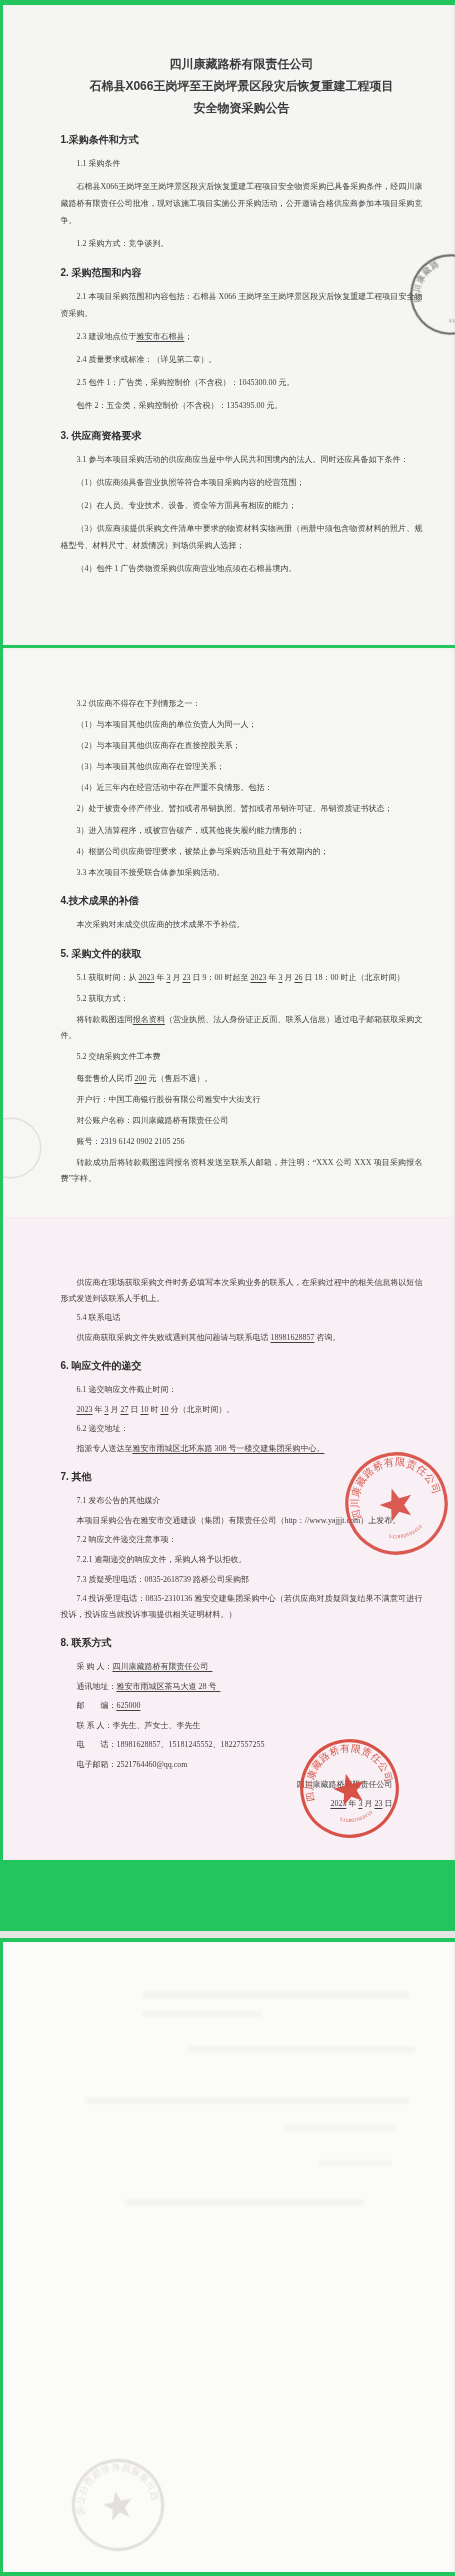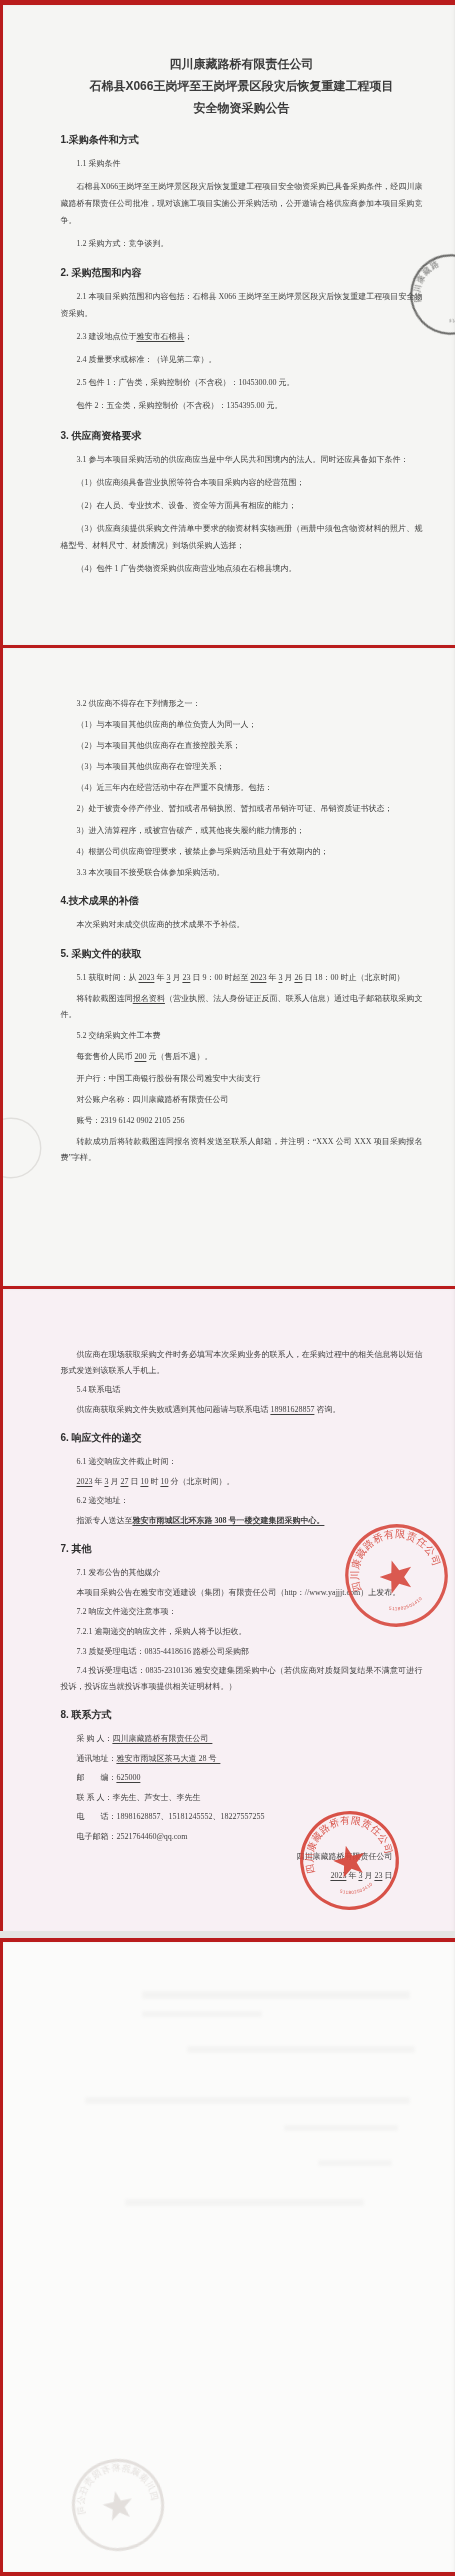--- a/index.html
+++ b/index.html
@@ -1,40 +1,40 @@
 <!DOCTYPE html>
 <html style="font-size:9px"><head>
 <meta charset="utf-8">
 <style>
   html,body{margin:0;padding:0;background:#ffffff;}
-  #doc{position:relative;width:456px;height:2576px;background:#b91c1c;overflow:hidden;
+  #doc{position:relative;width:456px;height:2576px;background:#22c55e;overflow:hidden;
        font-family:"Liberation Serif",serif;}
   .page{position:absolute;left:3.4px;width:452px;overflow:hidden;
         box-shadow:inset 0 0 0 0.6px rgba(0,0,0,0.025), inset -1.7px 0 3.4px rgba(0,0,0,0.03);}
   .p1{top:4.6px;height:640px;background:#f5f5f3;}
   .p2{top:648px;height:638px;background:#f6f6f4;}
-  .p3{top:1289px;height:643px;background:#f8f0f4;}
+  .p3{top:1217px;height:643px;background:#f8f0f4;}
   .p4{top:1942px;height:630px;background:#fbfbfa;}
   .gapband{position:absolute;left:0;width:456px;top:1931px;height:6.8px;background:#e5e5e3;}
   .content{position:relative;z-index:1;}
   .p1 .content{padding:48px 33px 0 57px;}
   .p2 .content{padding:48px 33px 0 57px;}
   .p3 .content{padding:58px 33px 0 57px;}
   .titleblock{margin-bottom:13.7px;}
   .title{font-family:"Liberation Sans",sans-serif;font-weight:bold;font-size:12px;
          line-height:1.85;text-align:center;color:#3b3b3b;text-indent:0;}
   .h2{font-family:"Liberation Sans",sans-serif;font-weight:bold;font-size:10px;
       color:#2f2f2f;margin:13.7px 0 9px 0;}
   .para{font-size:8px;line-height:2.1;color:#404040;text-align:justify;
         text-indent:2em;margin:0 0 6.3px 0;white-space:pre-wrap;}
   .p2 .para{line-height:2.0;margin-bottom:5.1px;}
   .p3 .para{line-height:1.95;margin-bottom:4px;}
   .para.sig{text-indent:0;text-align:center;width:fit-content;margin:3.4px 30px 4px auto;}
   .u{text-decoration:underline;text-underline-offset:1.7px;}
-  .b{font-weight:bold;margin-top:46px;}
+  .b{font-weight:normal;margin-top:46px;}
   .seal{position:absolute;pointer-events:none;z-index:2;}
   .seal-red-a{right:4.6px;top:232px;width:109px;height:109px;transform:rotate(-18deg);opacity:.88;}
   .seal-red-b{left:294px;top:519px;width:105px;height:105px;transform:rotate(-14deg);opacity:.92;}
   .seal-gray-1{right:-39px;top:246px;width:87px;height:87px;transform:rotate(-32deg);
                opacity:.82;filter:blur(0.2px);}
   .seal-faint-4{left:66px;top:514px;width:98px;height:98px;transform:scaleX(-1) rotate(12deg);
                 opacity:.5;filter:blur(0.7px);}
   .arc-faint{position:absolute;left:-24px;top:468px;width:64px;height:64px;opacity:.7;}
   .smudge{position:absolute;background:#8a8a88;opacity:.06;filter:blur(1.4px);border-radius:2.3px;}
 </style>
@@ -91,20 +91,21 @@
         <p class="para"><span>（3）与本项目其他供应商存在管理关系；</span></p>
         <p class="para"><span>（4）近三年内在经营活动中存在严重不良情形。包括：</span></p>
         <p class="para"><span>2）处于被责令停产停业、暂扣或者吊销执照、暂扣或者吊销许可证、吊销资质证书状态；</span></p>
         <p class="para"><span>3）进入清算程序，或被宣告破产，或其他丧失履约能力情形的；</span></p>
         <p class="para"><span>4）根据公司供应商管理要求，被禁止参与采购活动且处于有效期内的；</span></p>
         <p class="para"><span>3.3 本次项目不接受联合体参加采购活动。</span></p>
         <div class="h2">4.技术成果的补偿</div>
         <p class="para"><span>本次采购对未成交供应商的技术成果不予补偿。</span></p>
         <div class="h2">5. 采购文件的获取</div>
         <p class="para"><span>5.1 获取时间：从 </span><span class="u">2023</span><span> 年 </span><span class="u">3</span><span> 月 </span><span class="u">23</span><span> 日 9：00 时起至 </span><span class="u">2023</span><span> 年 </span><span class="u">3</span><span> 月 </span><span class="u">26</span><span> 日 18：00 时止（北京时间）</span></p>
+        <p class="para"><span>5.2 获取方式：</span></p>
         <p class="para"><span>将转款截图连同</span><span class="u">报名资料</span><span>（营业执照、法人身份证正反面、联系人信息）通过电子邮箱获取采购文件。</span></p>
         <p class="para"><span>5.2 交纳采购文件工本费</span></p>
         <p class="para"><span>每套售价人民币 </span><span class="u">200</span><span> 元（售后不退）。</span></p>
         <p class="para"><span>开户行：中国工商银行股份有限公司雅安中大街支行</span></p>
         <p class="para"><span>对公账户名称：四川康藏路桥有限责任公司</span></p>
         <p class="para"><span>账号：2319 6142 0902 2105 256</span></p>
         <p class="para"><span>转款成功后将转款截图连同报名资料发送至联系人邮箱，并注明：“XXX 公司 XXX 项目采购报名费”字样。</span></p>
       </div>
     <svg class="arc-faint" viewBox="0 0 112 112">
       <circle cx="56" cy="56" r="52" fill="none" stroke="#d8d6d3" stroke-width="2.5"></circle>
@@ -119,21 +120,21 @@
         <div class="h2">6. 响应文件的递交</div>
         <p class="para"><span>6.1 递交响应文件截止时间：</span></p>
         <p class="para"><span class="u">2023</span><span> 年 </span><span class="u">3</span><span> 月 </span><span class="u">27</span><span> 日 </span><span class="u">10</span><span> 时 </span><span class="u">10</span><span> 分（北京时间）。</span></p>
         <p class="para"><span>6.2 递交地址：</span></p>
         <p class="para"><span>指派专人送达至</span><span class="u b">雅安市雨城区北环东路 308 号一楼交建集团采购中心。</span></p>
         <div class="h2">7. 其他</div>
         <p class="para"><span>7.1 发布公告的其他媒介</span></p>
         <p class="para"><span>本项目采购公告在雅安市交通建设（集团）有限责任公司（http：//www.yajjjt.com）上发布。</span></p>
         <p class="para"><span>7.2 响应文件递交注意事项：</span></p>
         <p class="para"><span>7.2.1 逾期递交的响应文件，采购人将予以拒收。</span></p>
-        <p class="para"><span>7.3 质疑受理电话：0835-4418616 路桥公司采购部</span></p>
+        <p class="para"><span>7.3 质疑受理电话：0835-2618739 路桥公司采购部</span></p>
         <p class="para"><span>7.4 投诉受理电话：0835-2310136 雅安交建集团采购中心（若供应商对质疑回复结果不满意可进行投诉，投诉应当就投诉事项提供相关证明材料。）</span></p>
         <div class="h2">8. 联系方式</div>
         <p class="para"><span>采 购 人：</span><span class="u">四川康藏路桥有限责任公司  </span></p>
         <p class="para"><span>通讯地址：</span><span class="u">雅安市雨城区茶马大道 28 号  </span></p>
         <p class="para"><span>邮　　编：</span><span class="u">625000</span></p>
         <p class="para"><span>联 系 人：李先生、芦女士、李先生</span></p>
         <p class="para"><span>电　　话：18981628857、15181245552、18227557255</span></p>
         <p class="para"><span>电子邮箱：2521764460@qq.com</span></p>
         <p class="para sig"><span>四川康藏路桥有限责任公司</span></p>
         <p class="para sig"><span class="u">2023</span><span> 年 </span><span class="u">3</span><span> 月 </span><span class="u">23</span><span> 日</span></p>

